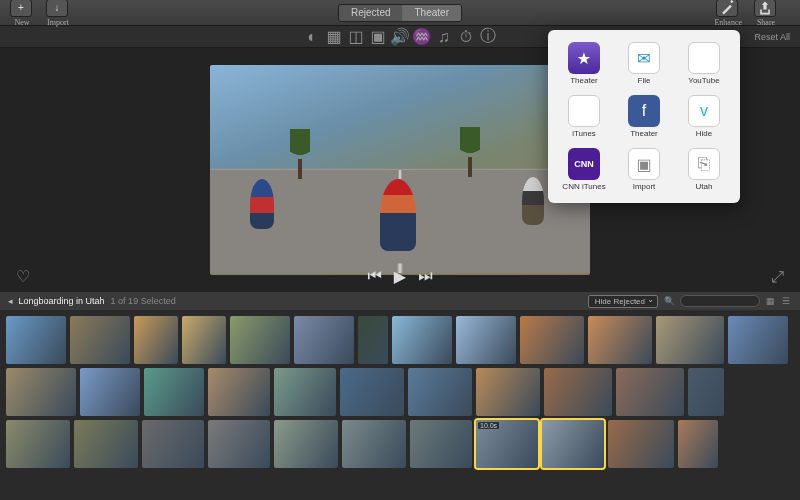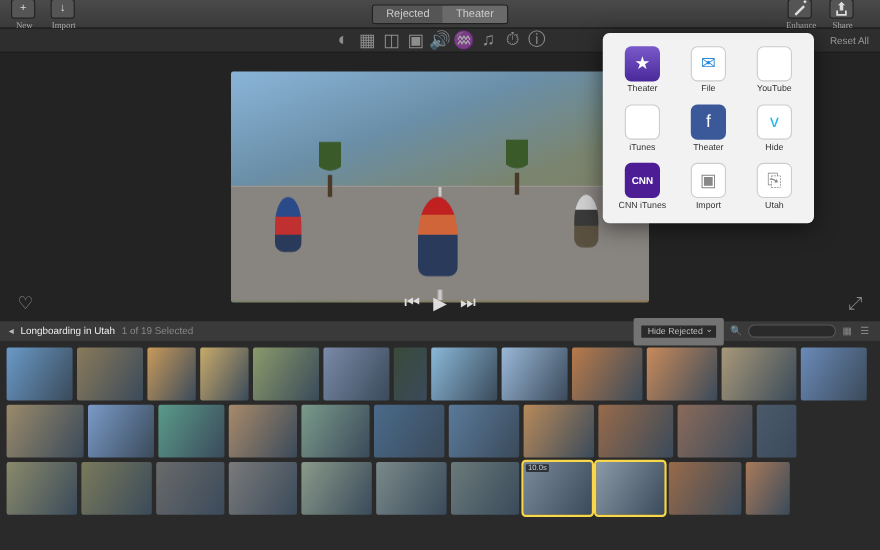--- a/index.html
+++ b/index.html
@@ -45,21 +45,21 @@
 .i-itunes{background:#fff;border:1px solid #ccc;}.i-youtube{background:#fff;border:1px solid #ccc;}
 .i-facebook{background:#3b5998;}.i-vimeo{background:#fff;border:1px solid #ccc;color:#1ab7ea;}
 .i-cnn{background:#4c1d95;font-size:9px;font-weight:bold;}.i-image{background:#fff;border:1px solid #ccc;color:#888;}
 .i-file{background:#fff;border:1px solid #ccc;color:#888;}
 
 .browser-head{height:18px;background:#3a3a3a;display:flex;align-items:center;padding:0 8px;font-size:9px;color:#bbb;}
 .bh-arrow{margin-right:6px;cursor:pointer;}
 .bh-title{color:#eee;}
 .bh-sel{color:#888;margin-left:6px;}
 .bh-right{margin-left:auto;display:flex;align-items:center;gap:6px;}
-.bh-dd{background:#2a2a2a;border:7px solid #737373;border-radius:2px;padding:1px 12px 1px 6px;font-size:8px;cursor:pointer;position:relative;}
+.bh-dd{background:#2a2a2a;border:1px solid #737373;border-radius:2px;padding:1px 12px 1px 6px;font-size:8px;cursor:pointer;position:relative;}
 .bh-dd:after{content:"⌄";position:absolute;right:3px;top:-1px;font-size:8px;}
 .bh-search{width:80px;height:12px;background:#2a2a2a;border:1px solid #555;border-radius:8px;padding:0 6px;font-size:8px;}
 .bh-ico{width:10px;height:10px;opacity:.6;cursor:pointer;}
 
 .browser{height:190px;background:#2a2a2a;padding:6px 6px;overflow:hidden;}
 .clip-row{display:flex;gap:4px;margin-bottom:4px;}
 .clip{height:48px;border-radius:2px;background:#5a7a8a;flex-shrink:0;position:relative;overflow:hidden;}
 .clip.sel{outline:2px solid #f8d84a;}
 .clip-dur{position:absolute;left:2px;top:2px;background:rgba(0,0,0,.6);font-size:7px;padding:0 2px;border-radius:1px;}
 

